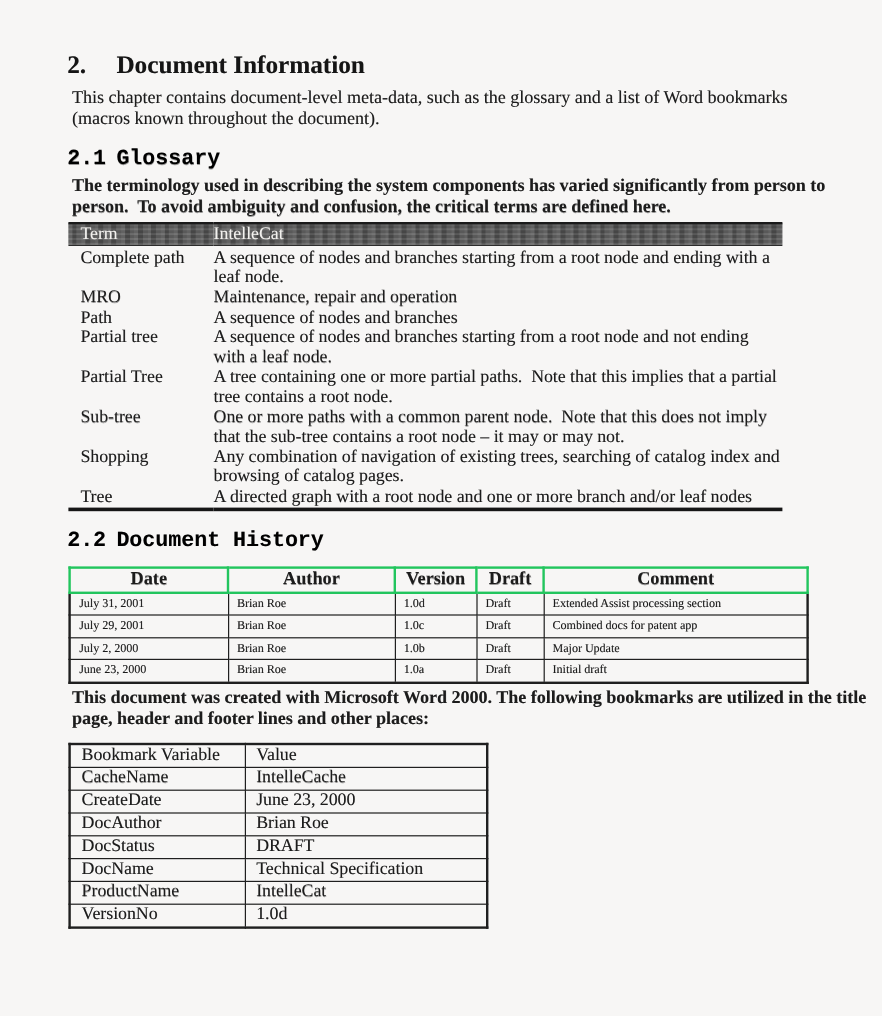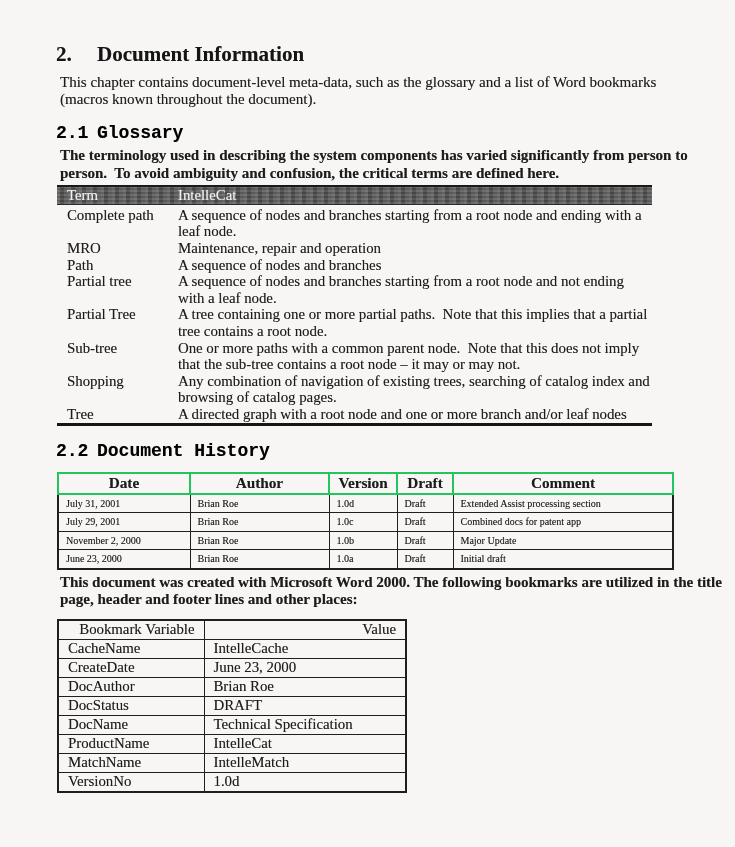--- a/index.html
+++ b/index.html
@@ -41,21 +41,21 @@
   }
   .glossary tbody td:first-child { padding-left:10px; }
   .glossary tbody tr:first-child td { padding-top:2px; }
 
   
   .history { width:615px; margin:11px 0 0 1px; border:2px solid #1f1f1f; }
   .history th { border:2px solid #22c55e; font-size:15.2px; font-weight:bold; text-align:center; height:19px; padding:0 3px; }
   .history td { border:1px solid #1f1f1f; font-size:10px; height:17.5px; padding:0 7px; white-space:nowrap; overflow:hidden; }
 
   .bookmarks { width:348px; margin:11px 0 0 1px; border:2px solid #1f1f1f; }
-  .bookmarks th { border:1px solid #1f1f1f; font-size:14.8px; font-weight:normal; text-align:right; height:18px; padding:0 9px; }
+  .bookmarks th { border:1px solid #1f1f1f; font-size:14.8px; font-weight:normal; text-align:left; height:18px; padding:0 9px; }
   .bookmarks td { border:1px solid #1f1f1f; font-size:14.8px; height:18px; padding:0 9px; white-space:nowrap; overflow:hidden; }
 </style>
 </head>
 <body>
 
 <div class="page">
 
   <div class="h1">
     <span class="hnum">2.</span>
     <span>Document Information</span>
@@ -153,21 +153,21 @@
           <td>Extended Assist processing section</td>
         </tr>
         <tr>
           <td>July 29, 2001</td>
           <td>Brian Roe</td>
           <td>1.0c</td>
           <td>Draft</td>
           <td>Combined docs for patent app</td>
         </tr>
         <tr>
-          <td>November 2, 2000</td>
+          <td>July 2, 2000</td>
           <td>Brian Roe</td>
           <td>1.0b</td>
           <td>Draft</td>
           <td>Major Update</td>
         </tr>
         <tr>
           <td>June 23, 2000</td>
           <td>Brian Roe</td>
           <td>1.0a</td>
           <td>Draft</td>
@@ -209,23 +209,19 @@
         </tr>
         <tr>
           <td>DocName</td>
           <td>Technical Specification</td>
         </tr>
         <tr>
           <td>ProductName</td>
           <td>IntelleCat</td>
         </tr>
         <tr>
-          <td>MatchName</td>
-          <td>IntelleMatch</td>
-        </tr>
-        <tr>
           <td>VersionNo</td>
           <td>1.0d</td>
         </tr>
       </tbody>
   </table>
 
 </div>
 
 </body></html>

